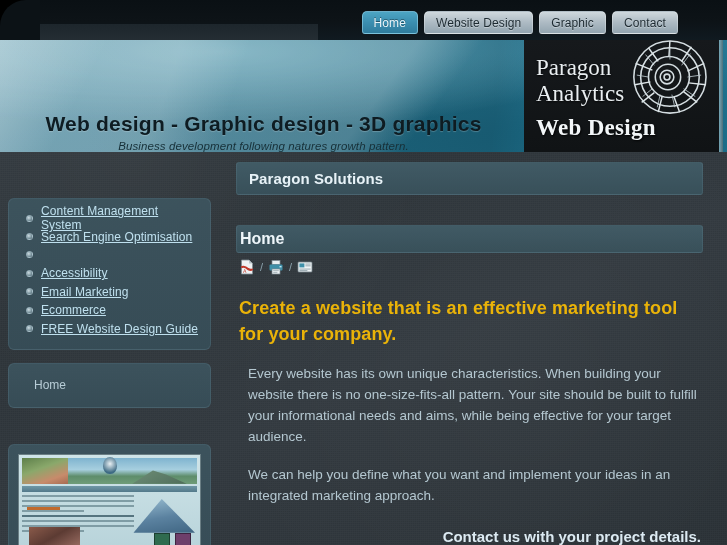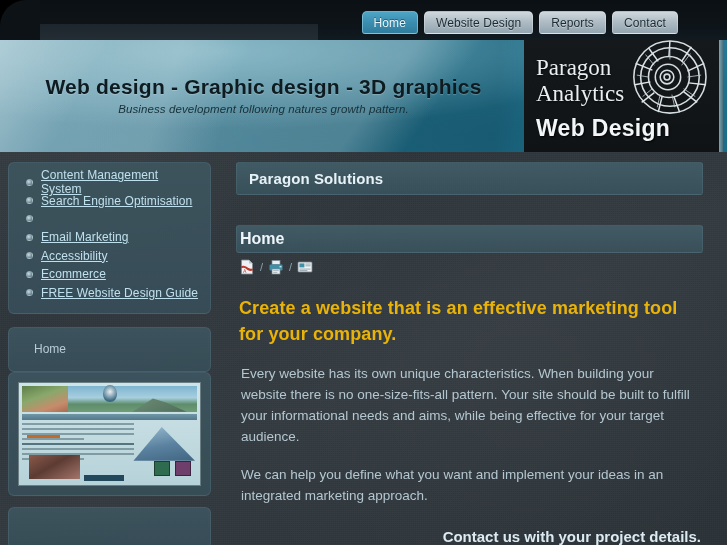--- a/index.html
+++ b/index.html
@@ -88,21 +88,21 @@
       linear-gradient(118deg, rgba(255,255,255,0.30) 0%, rgba(255,255,255,0) 14%),
       linear-gradient(108deg, rgba(255,255,255,0.18) 24%, rgba(255,255,255,0) 33%),
       linear-gradient(126deg, rgba(255,255,255,0.22) 52%, rgba(255,255,255,0) 60%),
       linear-gradient(96deg, rgba(0,0,0,0.18) 68%, rgba(0,0,0,0) 80%),
       radial-gradient(ellipse at 30% 12%, #7ec8de 0%, rgba(126,200,222,0) 55%),
       radial-gradient(ellipse at 78% 85%, #1b6d89 0%, rgba(27,109,137,0) 60%),
       linear-gradient(160deg, #3f9ab8 0%, #2f87a6 30%, #2b7f9c 55%, #1d6b86 100%);
   }
   .banner-text {
     position: absolute; left: 0; top: 0; width: 527px; height: 114px;
-    display: flex; flex-direction: column; align-items: center; justify-content: center;
+    display: flex; flex-direction: column; align-items: center; justify-content: flex-end;
     z-index: 2;
   }
   .banner-title {
     font-size: 21px; font-weight: bold; color: #0e1c22;
     text-shadow: 0 1px 1px rgba(255,255,255,0.22);
     letter-spacing: 0.2px;
     margin-bottom: 4px;
   }
   .banner-sub {
     font-size: 11.5px; font-style: italic; color: #173038;
@@ -117,21 +117,21 @@
   }
   .logo-serif {
     position: absolute; left: 12px; top: 17px;
     font-family: "Liberation Serif", serif;
     font-size: 23px; color: #e9eef1; line-height: 1.12;
     text-shadow: 0 1px 2px rgba(0,0,0,0.8);
     z-index: 2;
   }
   .logo-web {
     position: absolute; left: 12px; top: 77px;
-    font-family: Liberation Sans, sans-serif;
+    font-family: Liberation Serif, serif;
     font-size: 23px; font-weight: bold; color: #f2f6f8;
     letter-spacing: 0.3px;
     text-shadow: 1px 1px 2px rgba(0,0,0,0.9);
     z-index: 2;
   }
   .shell {
     position: absolute; right: 2px; top: 0px; width: 108px; height: 80px;
     z-index: 1; opacity: 0.95;
   }
   .logo-edge-l, .logo-edge-r {
@@ -140,20 +140,21 @@
   .logo-edge-r { right:-5px; background:linear-gradient(90deg, rgba(150,215,235,0.75) 0%, rgba(120,200,222,0.1) 100%); }
 
   
   .sidebar { position: absolute; left: 8px; top: 162px; width: 203px; z-index: 3; }
   .content { position: absolute; left: 236px; top: 162px; width: 467px; z-index: 3; }
 
   .panel {
     background: linear-gradient(180deg, rgba(61,85,95,0.92) 0%, rgba(55,78,88,0.92) 100%);
     border: 1px solid rgba(130,170,185,0.16);
     border-radius: 6px;
+    margin-top: 36px;
   }
 
   
   .links-panel { padding: 10px 8px 11px 8px; }
   .links-list { list-style: none; }
   .links-list li {
     display: flex; align-items: center;
     height: 18.4px;
   }
   .bullet {
@@ -250,41 +251,41 @@
   .act-icon { width: 16px; height: 16px; cursor: pointer; display:block; }
 
   .lead {
     margin-top: 21px; margin-left: 3px;
     font-size: 18px; font-weight: bold; color: #eab308;
     line-height: 1.42;
     letter-spacing: 0.1px;
     max-width: 452px;
   }
   .para {
-    margin-top: 17px; margin-left: 5px;
+    margin-top: 17px; margin-left: 12px;
     font-size: 13.5px; color: #b4c7d0;
     line-height: 1.55;
     max-width: 462px;
   }
   .closing {
     margin-top: 21px;
     font-size: 15px; font-weight: bold; color: #dceaf2;
     text-align: right;
     padding-right: 2px;
   }
 </style>
 </head>
 <body>
 
 <div class="topbar">
   <div class="topbar-corner"></div>
   <div class="nav">
     <div class="tab active">Home</div>
     <div class="tab">Website Design</div>
-    <div class="tab">Reports</div>
+    <div class="tab">Graphic</div>
     <div class="tab">Contact</div>
   </div>
 </div>
 
 <div class="banner">
   <div class="banner-bg"></div>
   <div class="banner-text">
     <div class="banner-title">Web design - Graphic design - 3D graphics</div>
     <div class="banner-sub">Business development following natures growth pattern.</div>
   </div>
@@ -344,25 +345,25 @@
       </li>
       <li>
         <span class="bullet"></span>
         <a>Search Engine Optimisation</a>
       </li>
       <li>
         <span class="bullet"></span>
       </li>
       <li>
         <span class="bullet"></span>
+        <a>Accessibility</a>
+      </li>
+      <li>
+        <span class="bullet"></span>
         <a>Email Marketing</a>
-      </li>
-      <li>
-        <span class="bullet"></span>
-        <a>Accessibility</a>
       </li>
       <li>
         <span class="bullet"></span>
         <a>Ecommerce </a>
       </li>
       <li>
         <span class="bullet"></span>
         <a>FREE Website Design Guide</a>
       </li>
     </ul>

